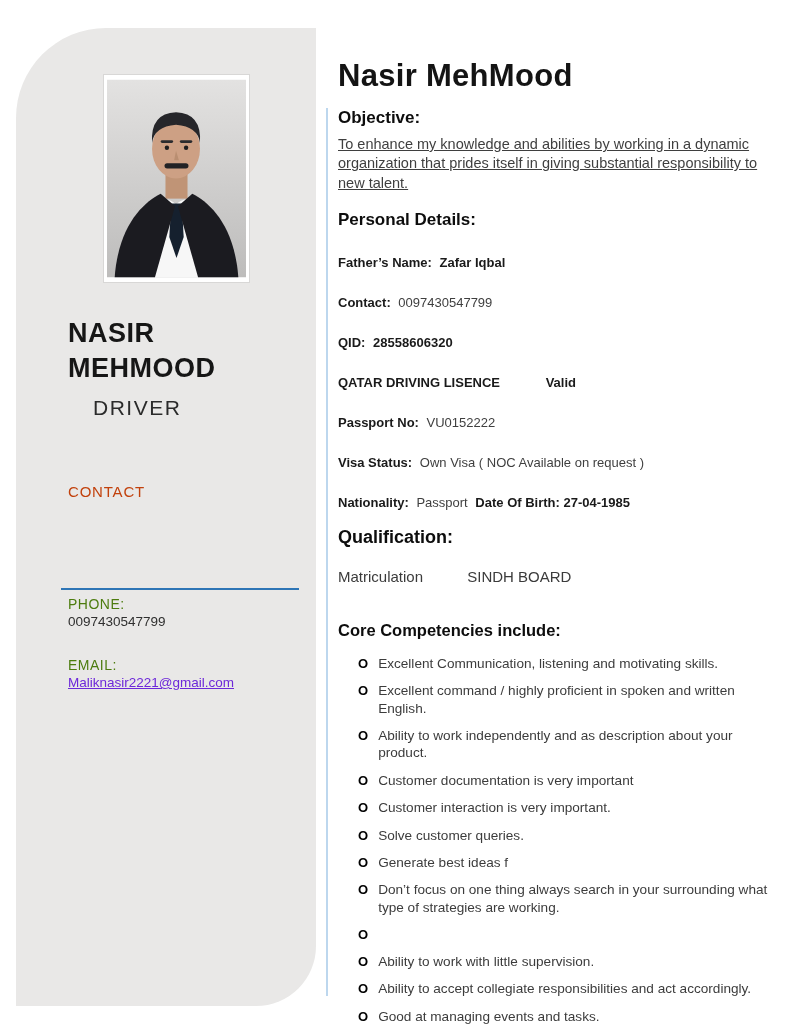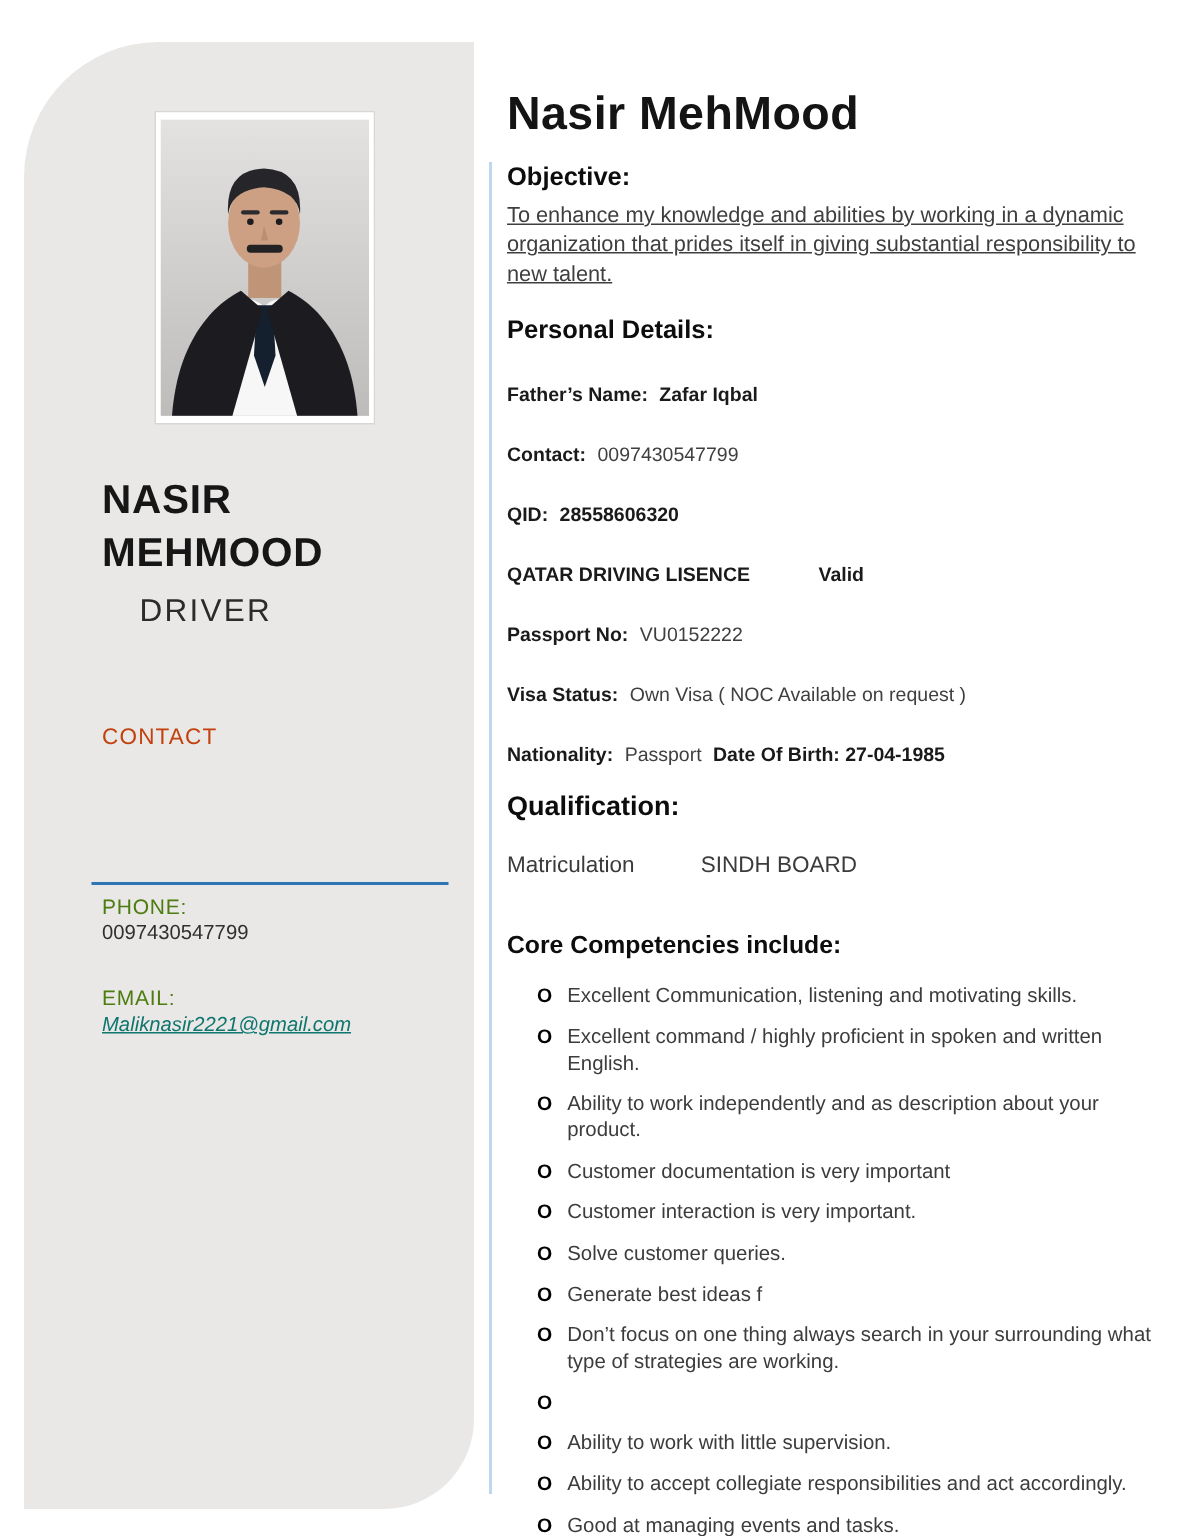--- a/index.html
+++ b/index.html
@@ -84,24 +84,23 @@
     position: absolute;
     left: 52px;
     font-size: 13.5px;
     color: #2f2f2f;
   }
   .phone-label { top: 568px; }
   .phone-value { top: 586px; }
   .email-label { top: 629px; }
   .email-value { top: 647px; }
   a.email-link {
-    color: #0f766e;
+    color: #6d28d9;
     text-decoration: underline;
     font-size: 13.5px;
-    font-style: italic;
   }
 
   
   .v-line {
     position: absolute;
     left: 326px;
     top: 108px;
     width: 2px;
     height: 888px;
     background: #bdd7ee;

